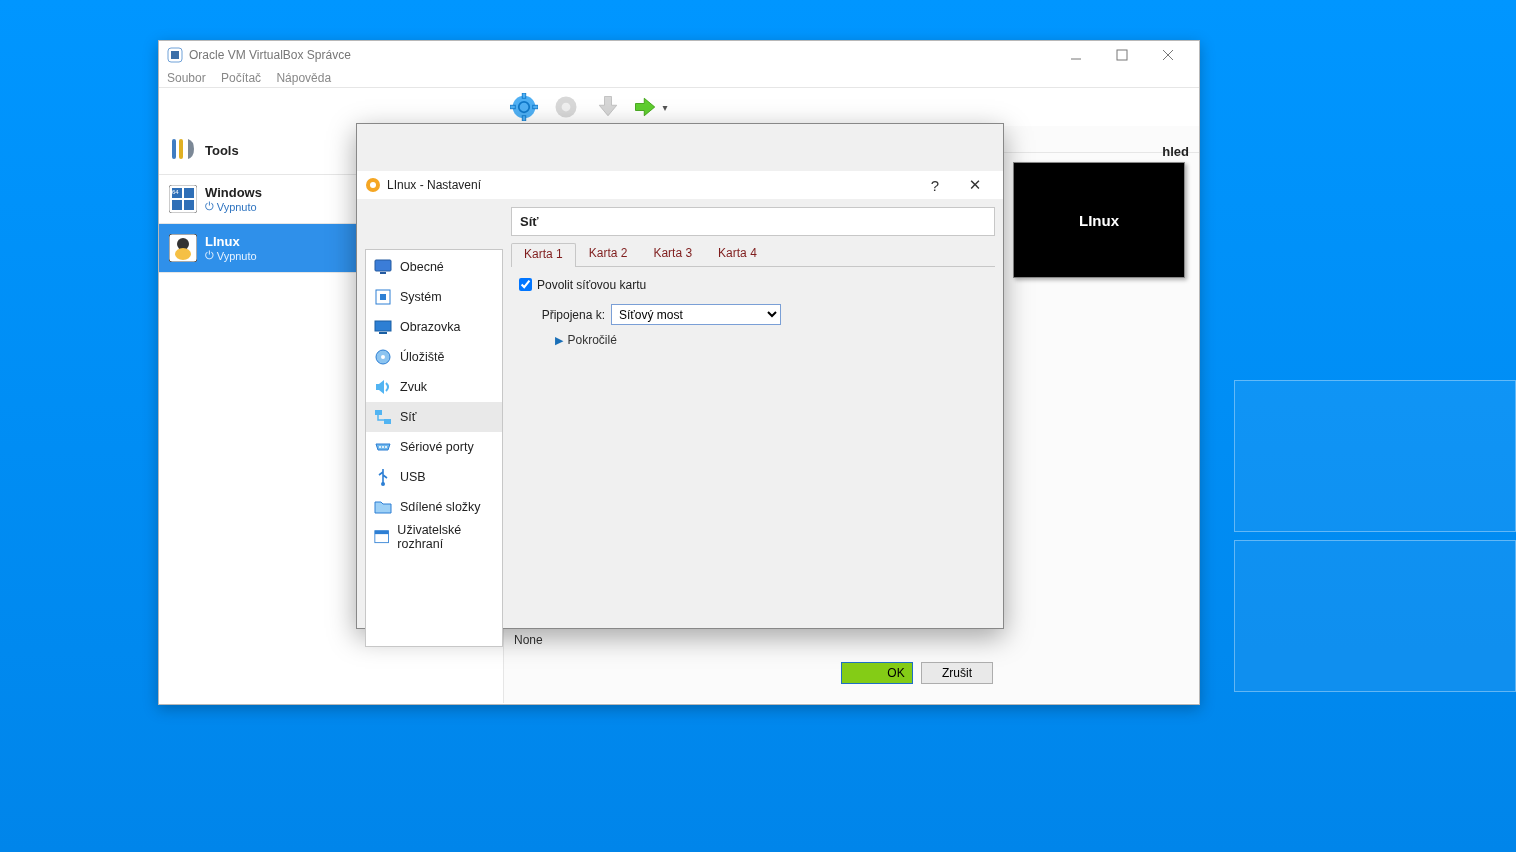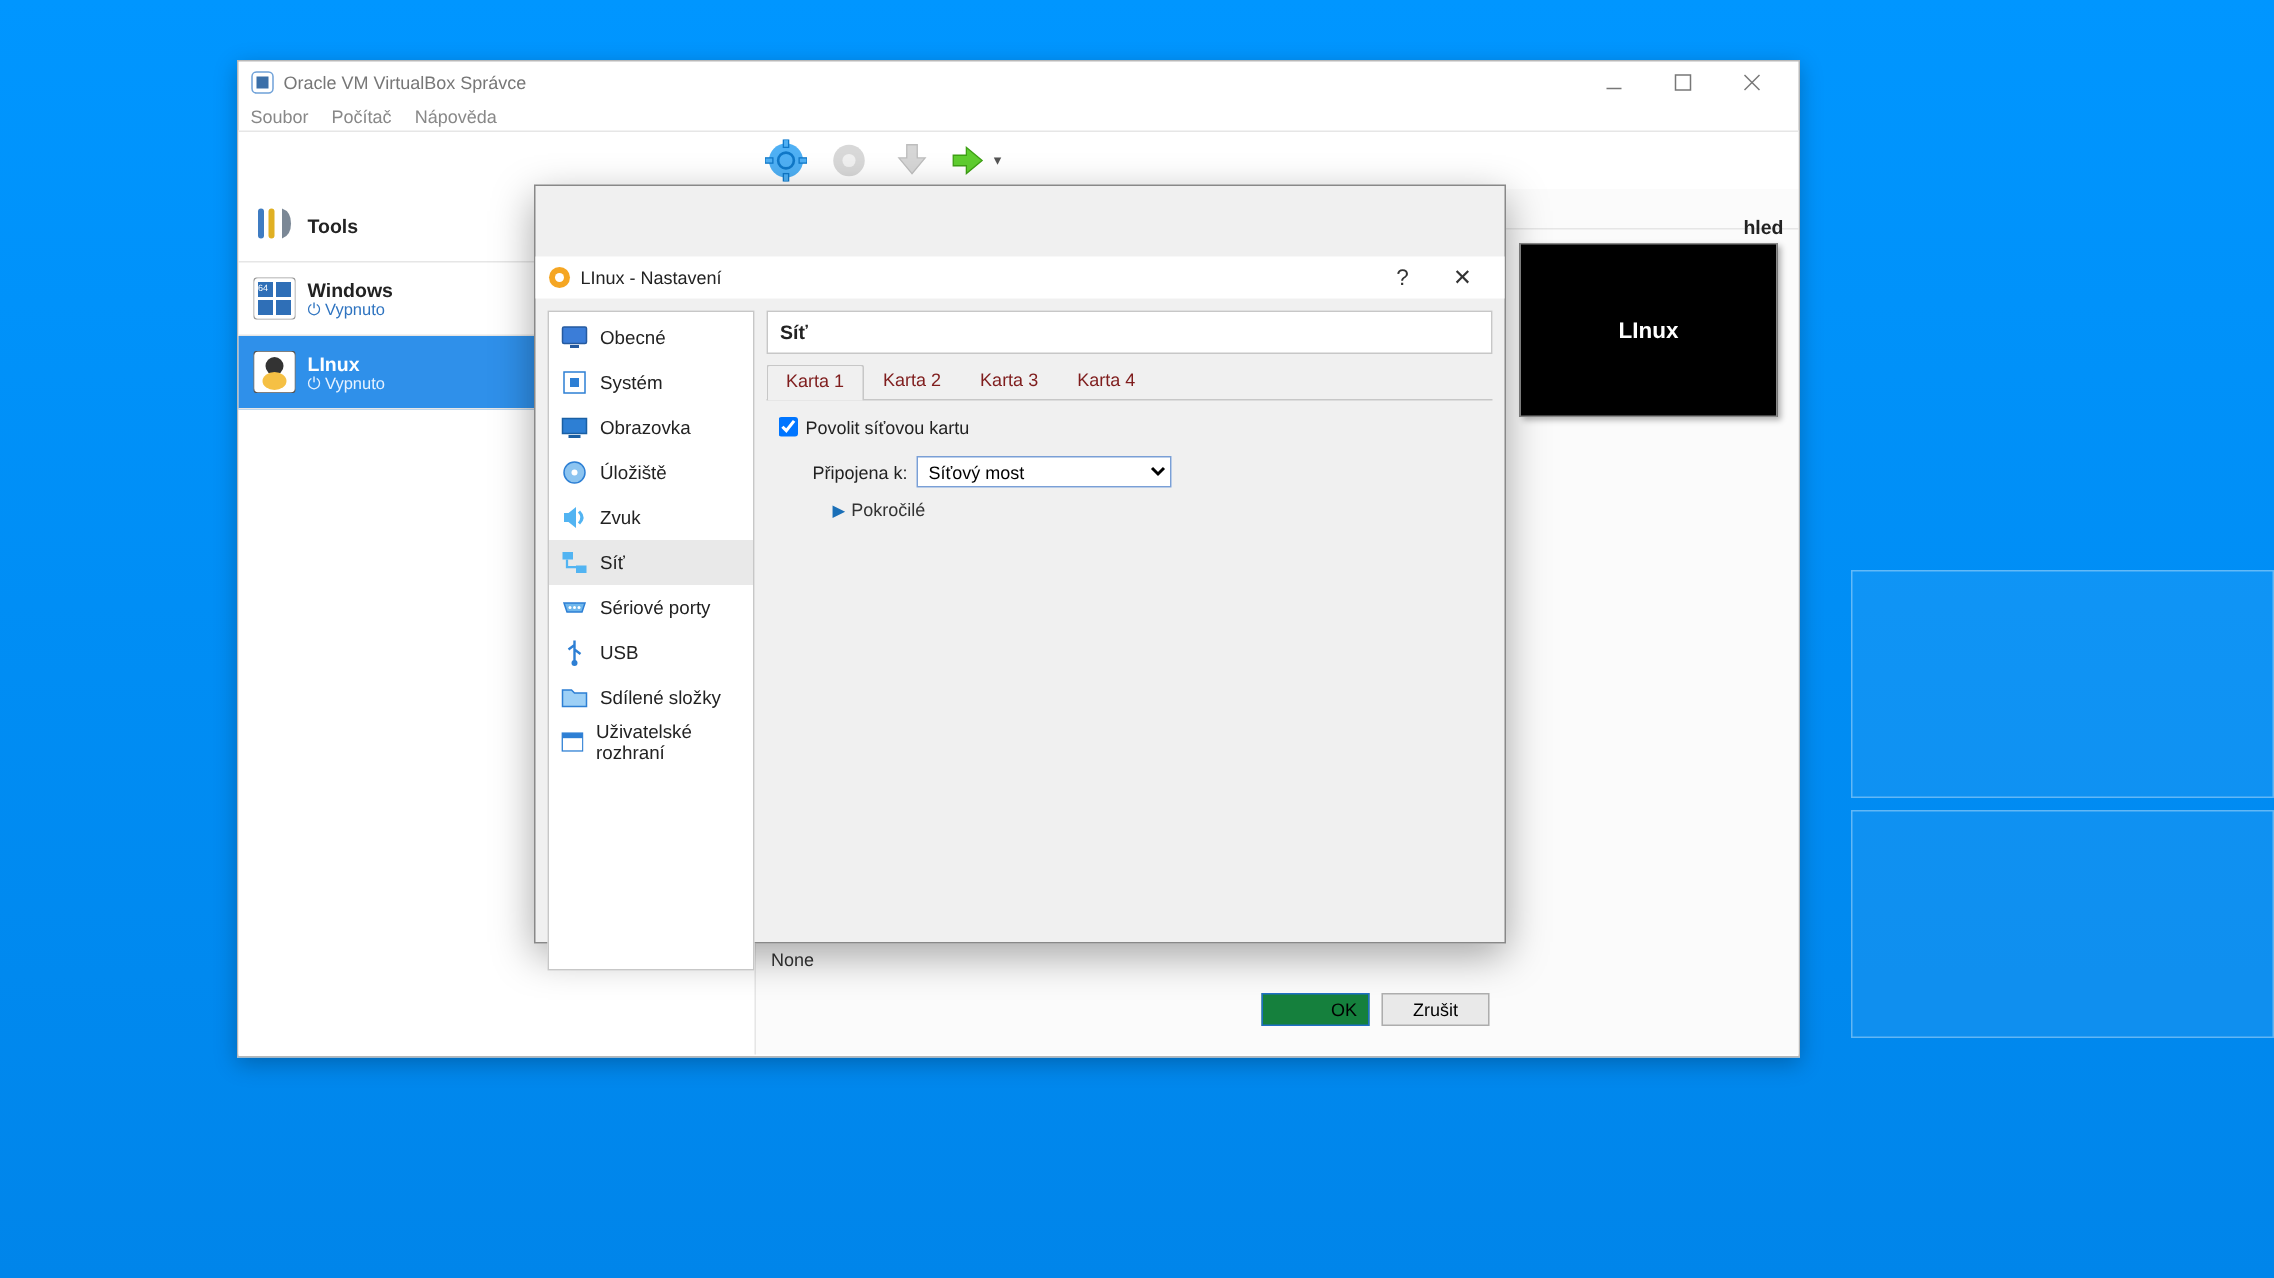--- a/index.html
+++ b/index.html
@@ -68,21 +68,21 @@
   .dlg{
     position:absolute;left:356px;top:123px;width:646px;height:504px;
     background:#f0f0f0;border:1px solid #888;box-shadow:0 8px 26px rgba(0,0,0,.35);
     z-index:10;
   }
   .dlg-titlebar{height:28px;display:flex;align-items:center;padding:0 8px;background:#fff;margin-top:47px;}
   .dlg-titlebar .dlg-icon{width:16px;height:16px;margin-right:6px;}
   .dlg-winbtns{margin-left:auto;display:flex;}
   .dlg-winbtn{width:40px;height:28px;display:flex;align-items:center;justify-content:center;color:#333;font-size:15px;}
   .dlg-body{display:flex;height:calc(100% - 28px - 36px);padding:8px;gap:8px;}
-  .dlg-nav{width:136px;background:#fff;border:1px solid #c7c7c7;padding:2px 0;}
+  .dlg-nav{width:136px;background:#fff;border:1px solid #c7c7c7;padding:2px 0;margin-top:42px;}
   .nav-item{height:30px;display:flex;align-items:center;padding:0 8px;font-size:12.5px;}
   .nav-item.sel{background:#e9e9e9;}
   .nav-item .ni-icon{width:18px;height:18px;margin-right:8px;display:flex;align-items:center;justify-content:center;}
   .dlg-main{flex:1;display:flex;flex-direction:column;}
   .panel-title{
     background:#fff;border:1px solid #c7c7c7;padding:6px 8px;font-weight:bold;font-size:13px;margin-bottom:6px;
   }
   .tabs{display:flex;border-bottom:1px solid #c7c7c7;height:24px;}
   .tab{padding:3px 12px;border:1px solid transparent;border-bottom:none;font-size:12px;color:#7f1d1d;border-radius:2px 2px 0 0;}
   .tab.active{background:#f0f0f0;border-color:#c7c7c7;position:relative;top:1px;}
@@ -90,21 +90,21 @@
   .form-row{display:flex;align-items:center;margin-bottom:8px;}
   .form-row label{width:90px;text-align:right;margin-right:6px;}
   .chk{display:flex;align-items:center;margin-bottom:10px;}
   .chk input{margin-right:5px;}
   select{height:21px;border:1px solid #7a9fd6;background:#fff;font:inherit;padding:0 3px;}
   select.focused{outline:1px solid #2f90ea;box-shadow:0 0 0 1px #9ccafc inset;}
   .expander{display:flex;align-items:center;color:#333;margin-left:40px;}
   .expander .tri{color:#1a6fb7;margin-right:4px;font-size:11px;}
   .dlg-buttons{height:36px;display:flex;align-items:center;justify-content:flex-end;padding:0 10px;gap:8px;}
   .btn{min-width:72px;height:22px;border:1px solid #adadad;background:#e9e9e9;font:inherit;}
-  .btn.primary{border:1px solid #1f6fc4;background:#15803d;padding-left:44px;}
+  .btn.primary{border:1px solid #1f6fc4;background:#84cc16;padding-left:44px;}
 </style>
 </head>
 <body>
 
 <div class="desk-rect top"></div>
 <div class="desk-rect bot"></div>
 
 <div class="vb-window">
   <div class="vb-titlebar">
     <span class="title-icon">

